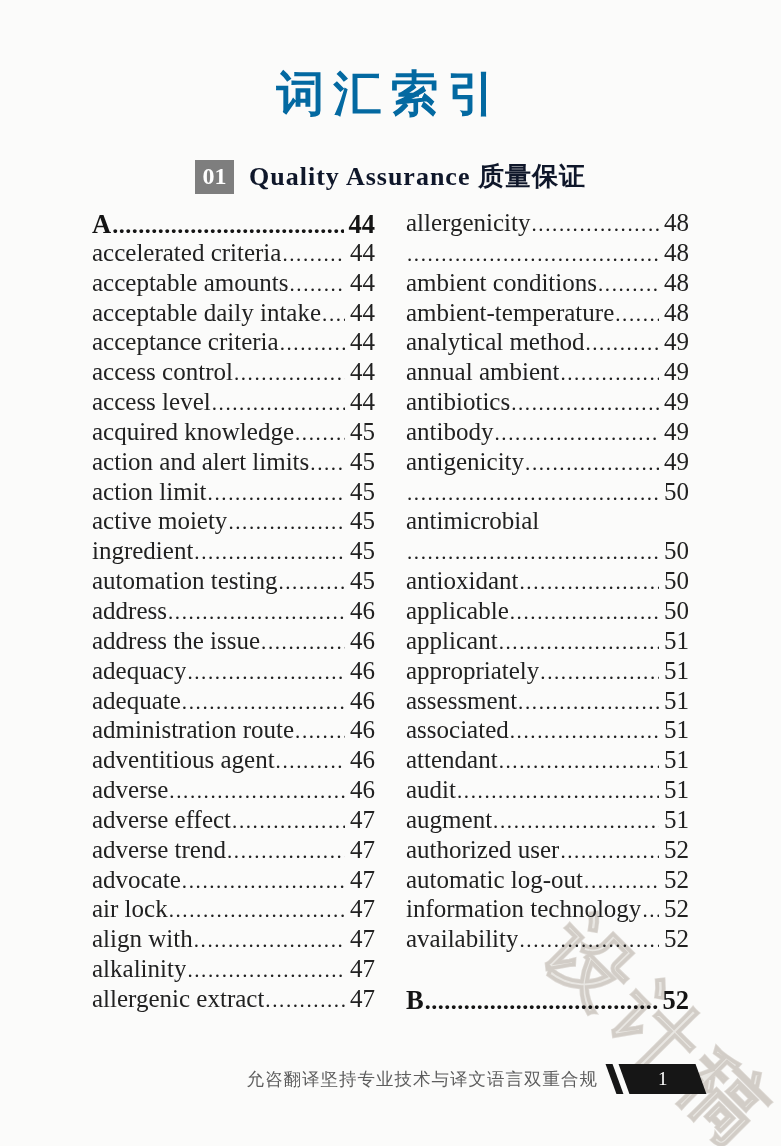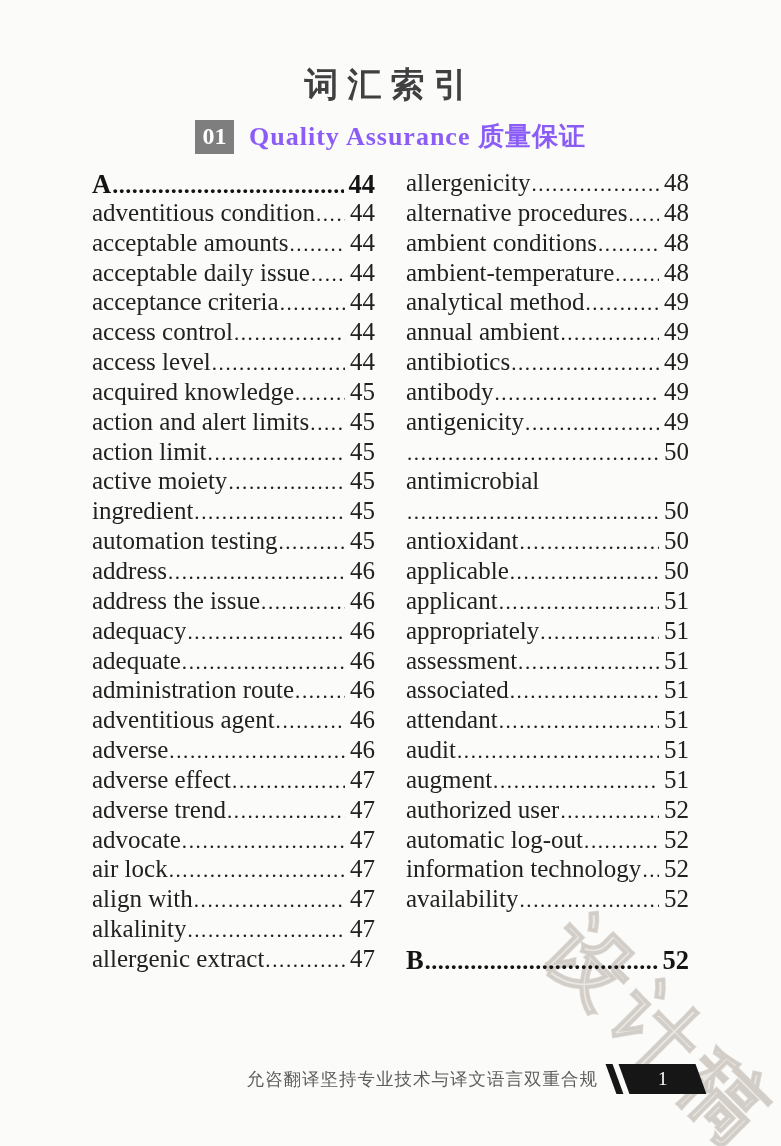--- a/index.html
+++ b/index.html
@@ -7,44 +7,44 @@
     width:781px; height:1146px;
     background:#fbfbfa;
     font-family:"Liberation Serif","DejaVu Serif",serif;
     color:#1d1d1d;
     position:relative;
     overflow:hidden;
   }
   .page-title {
     margin:62px 0 0 0;
     text-align:center;
-    font-size:34px;
+    font-size:48px;
     font-weight:bold;
     letter-spacing:9px;
-    color:#404040;
+    color:#0369a1;
   }
   .section-heading {
-    margin-top:11px;
+    margin-top:33px;
     display:flex;
     justify-content:center;
     align-items:center;
     gap:15px;
   }
   .section-num {
     background:#7e7e7e;
     color:#ffffff;
     width:39px; height:34px;
     display:flex; align-items:center; justify-content:center;
     font-size:24px; font-weight:bold;
   }
   .section-title {
     font-size:26px;
     font-weight:bold;
     letter-spacing:1px;
-    color:#8b5cf6;
+    color:#0f172a;
   }
   .columns {
     margin:15px 92px 0 92px;
     display:flex;
     gap:31px;
     position:relative;
     z-index:2;
   }
   .col { flex:1 1 0; min-width:0; }
   .entry {
@@ -128,31 +128,31 @@
 </div>
 
 <div class="columns">
   <div class="col" id="col-left">
       <div class="entry letter">
         <span class="label">A</span>
         <span class="dots"></span>
         <span class="pg">44</span>
       </div>
       <div class="entry">
-        <span class="label">adventitious condition</span>
+        <span class="label">accelerated criteria</span>
         <span class="dots"></span>
         <span class="pg">44</span>
       </div>
       <div class="entry">
         <span class="label">acceptable amounts</span>
         <span class="dots"></span>
         <span class="pg">44</span>
       </div>
       <div class="entry">
-        <span class="label">acceptable daily issue</span>
+        <span class="label">acceptable daily intake</span>
         <span class="dots"></span>
         <span class="pg">44</span>
       </div>
       <div class="entry">
         <span class="label">acceptance criteria</span>
         <span class="dots"></span>
         <span class="pg">44</span>
       </div>
       <div class="entry">
         <span class="label">access control</span>
@@ -265,21 +265,20 @@
         <span class="pg">47</span>
       </div>
     </div>
   <div class="col" id="col-right">
       <div class="entry">
         <span class="label">allergenicity</span>
         <span class="dots"></span>
         <span class="pg">48</span>
       </div>
       <div class="entry">
-        <span class="label">alternative procedures</span>
         <span class="dots"></span>
         <span class="pg">48</span>
       </div>
       <div class="entry">
         <span class="label">ambient conditions</span>
         <span class="dots"></span>
         <span class="pg">48</span>
       </div>
       <div class="entry">
         <span class="label">ambient-temperature</span>

